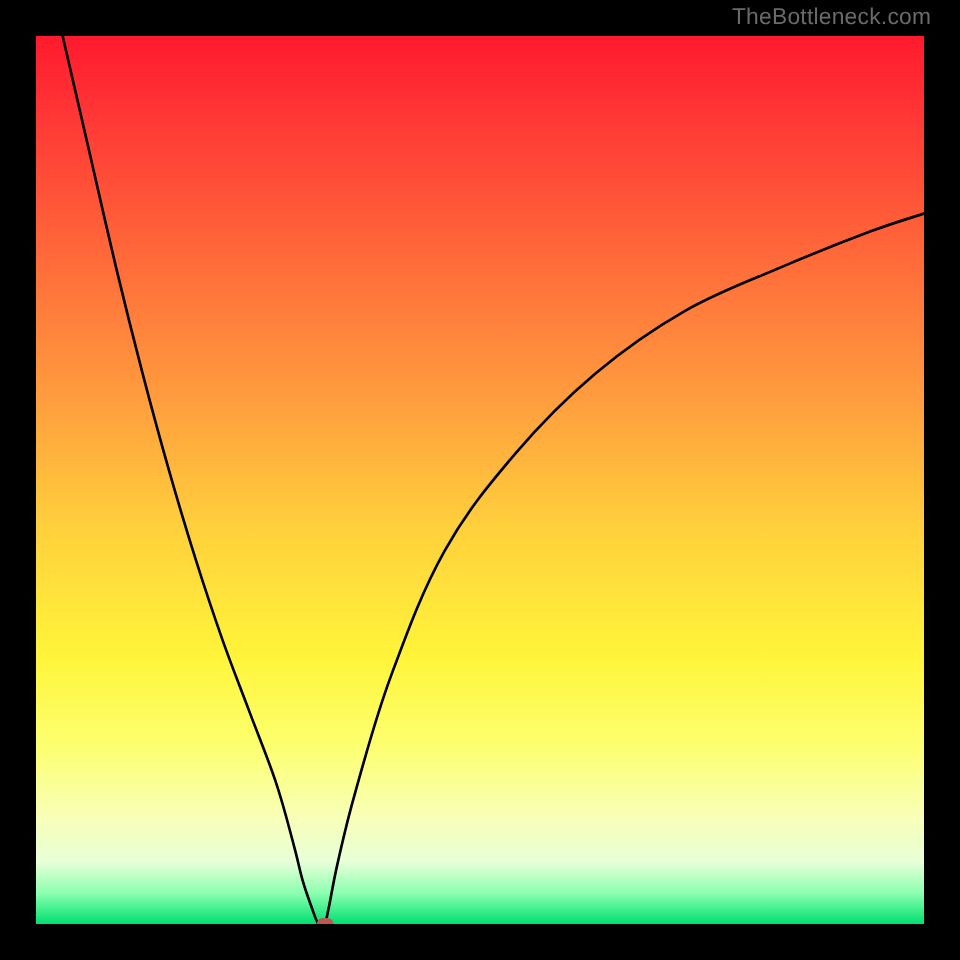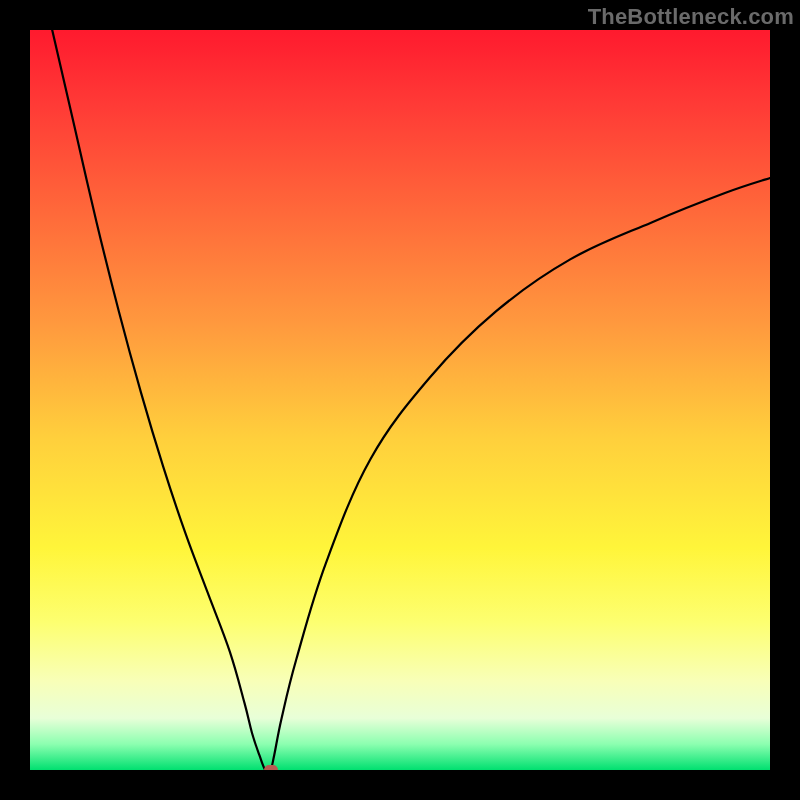--- a/index.html
+++ b/index.html
@@ -6,25 +6,25 @@
   html, body { width: 800px; height: 800px; overflow: hidden; background: #000; }
   .frame {
     position: relative;
     width: 800px;
     height: 800px;
     background: #000;
   }
   .watermark {
     position: absolute;
     top: 4px;
-    right: 6px;
+    right: 24px;
     font-family: Arial, Helvetica, sans-serif;
-    font-size: 22px;
+    font-size: 19px;
     color: #6a6a6a;
-    font-weight: 700;
+    font-weight: 400;
     z-index: 50;
     letter-spacing: 0.2px;
   }
   .plot-area {
     position: absolute;
     left: 30px;
     top: 30px;
     width: 740px;
     height: 740px;
     overflow: hidden;

